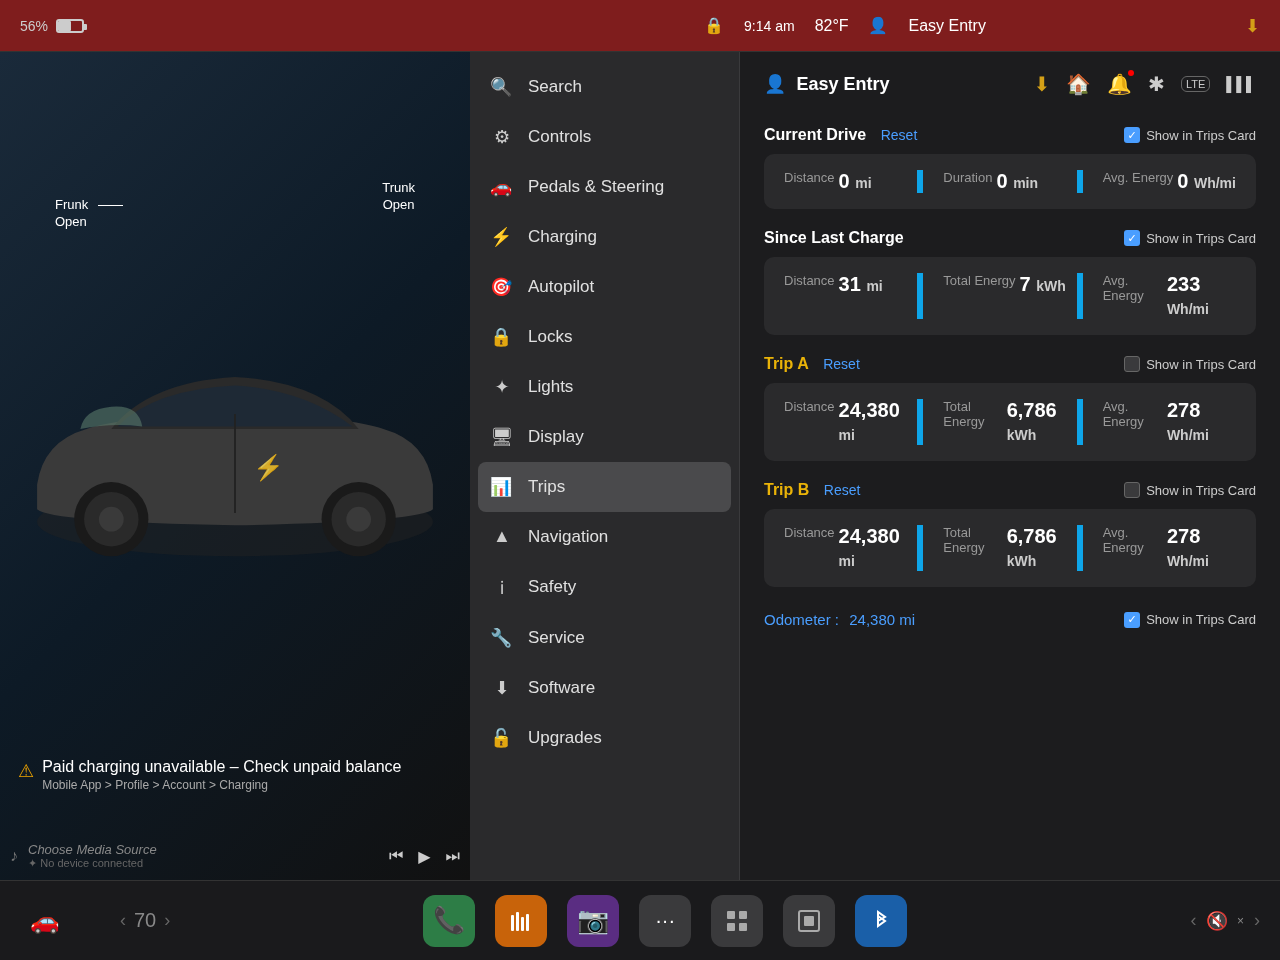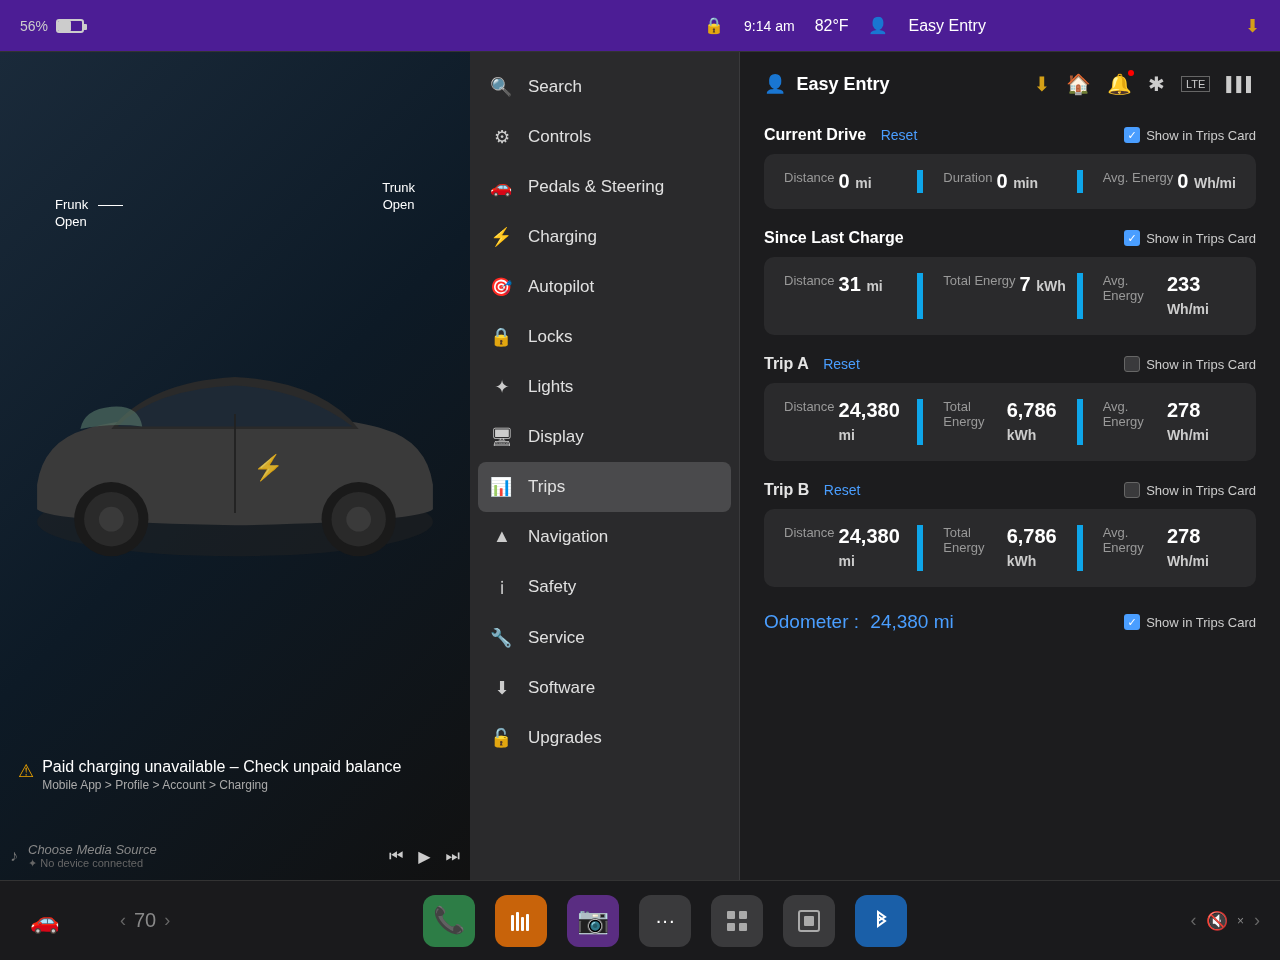--- a/index.html
+++ b/index.html
@@ -18,21 +18,21 @@
       height: 960px;
       background: #111;
       position: relative;
       display: flex;
       flex-direction: column;
     }
 
     
     .status-bar {
       height: 52px;
-      background: #4c1d95;
+      background: #7f1d1d;
       display: flex;
       align-items: center;
       padding: 0 20px;
       position: relative;
       z-index: 10;
       border-bottom: 1px solid #333;
     }
     .status-bar-left {
       display: flex;
       align-items: center;
@@ -195,39 +195,39 @@
       align-items: center;
       gap: 16px;
     }
     .header-icon { font-size: 20px; color: #ccc; }
     .header-icon.orange { color: #d4a017; }
     .lte-badge {
       font-size: 11px;
       color: #ccc;
       border: 1px solid #666;
       padding: 1px 4px;
-      border-radius: 0;
+      border-radius: 6px;
     }
 
     
     .section {
       margin-bottom: 20px;
     }
     .section-header {
       display: flex;
       align-items: center;
       justify-content: space-between;
       margin-bottom: 10px;
     }
     .section-title {
       font-size: 16px;
       font-weight: 600;
       color: #fff;
     }
-    .section-title-blue { color: #e5e5e5; font-size: 16px; font-weight: 600; }
+    .section-title-blue { color: #eab308; font-size: 16px; font-weight: 600; }
     .reset-btn {
       color: #4a9eff;
       font-size: 14px;
       cursor: pointer;
       margin-left: 10px;
       margin-top: 48px;
     }
     .show-trips-label {
       font-size: 13px;
       color: #ccc;
@@ -286,21 +286,21 @@
 
     
     .odometer-row {
       display: flex;
       align-items: center;
       justify-content: space-between;
       margin-top: 16px;
       padding: 4px 0;
     }
     .odometer-text {
-      font-size: 19px;
+      font-size: 15px;
       color: #fff;
     }
     .odometer-text span { color: #4a9eff; }
 
     
     .taskbar {
       height: 80px;
       background: #1a1a1c;
       border-top: 1px solid #333;
       display: flex;

